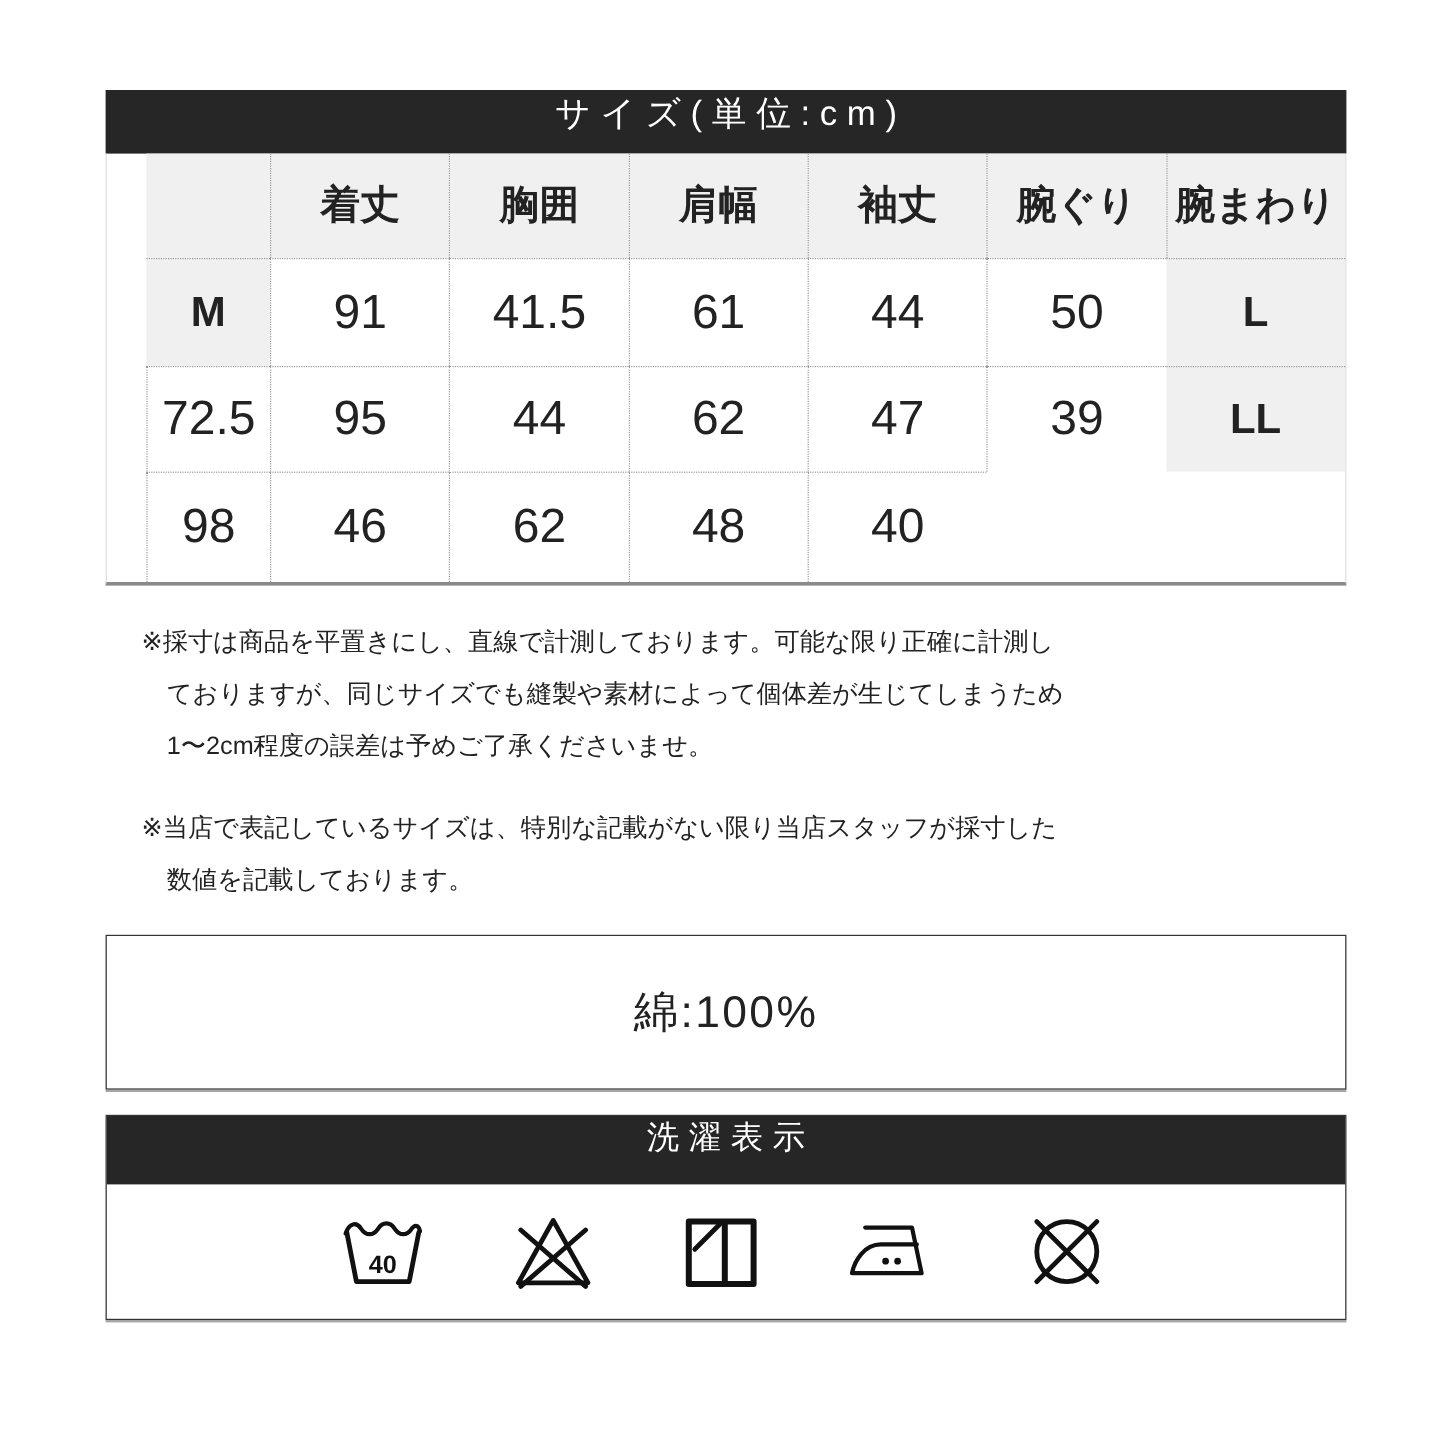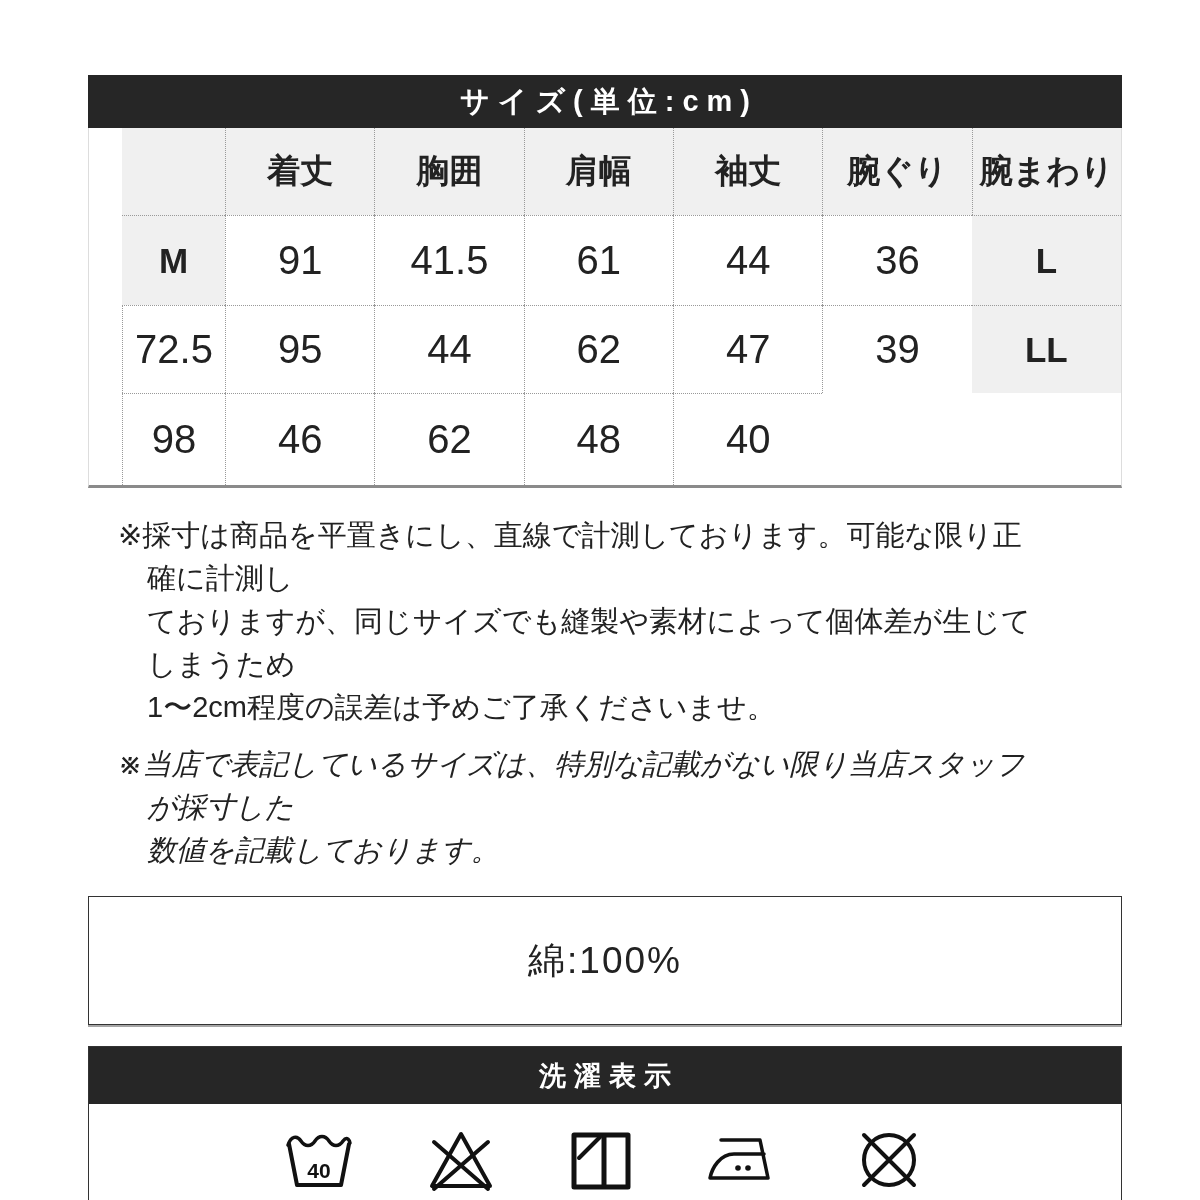--- a/index.html
+++ b/index.html
@@ -12,23 +12,23 @@
   }
   .content {
     width: 1034px;
     margin-left: 88px;
     padding-top: 75px;
   }
   
   .bar {
     background: #262626;
     color: #ffffff;
-    font-weight: bold;
+    font-weight: normal;
     display: flex;
-    align-items: center;
+    align-items: flex-start;
     justify-content: center;
     letter-spacing: 8px;
     text-indent: 8px;
   }
   .size-bar { height: 53px; font-size: 29px; }
   .box-bar  { height: 57px; font-size: 27px; }
   
   .size-table {
     display: grid;
     grid-template-columns: 103px repeat(6, 1fr);
@@ -47,28 +47,28 @@
     background: #ffffff;
     font-size: 40px;
   }
   .cell.first-col { border-left: none; background: #f0f0f0; }
   .cell.header-row { border-top: none; background: #f0f0f0; }
   .cell.col-head { font-weight: bold; font-size: 33px; }
   .cell.row-label { font-weight: bold; font-size: 35px; }
   
   .notes { padding-left: 30px; padding-top: 26px; width: 960px; }
   .note {
-    font-size: 29px;
+    font-size: 21px;
     line-height: 43px;
     white-space: pre-wrap;
     padding-left: 1em;
     text-indent: -1em;
     color: #222222;
   }
-  .note + .note { margin-top: 14px; font-style: italic; }
+  .note + .note { margin-top: 26px; }
   
   .boxed {
     border: 1px solid #333333;
     box-shadow: 0 2px 0 rgba(0,0,0,0.35);
     background: #ffffff;
   }
   .material-box { margin-top: 24px; }
   .care-box { margin-top: 21px; }
   .box-body {
     display: flex;
@@ -109,21 +109,21 @@
       <div class="cell header-row col-head">肩幅</div>
       <div class="cell header-row col-head">袖丈</div>
       <div class="cell header-row col-head">腕ぐり</div>
       <div class="cell header-row col-head">腕まわり</div>
 
       <div class="cell first-col row-label">M</div>
       <div class="cell">91</div>
       <div class="cell">41.5</div>
       <div class="cell">61</div>
       <div class="cell">44</div>
-      <div class="cell">36</div>
+      <div class="cell">50</div>
 
       <div class="cell first-col row-label">L</div>
       <div class="cell">72.5</div>
       <div class="cell">95</div>
       <div class="cell">44</div>
       <div class="cell">62</div>
       <div class="cell">47</div>
       <div class="cell">39</div>
 
       <div class="cell first-col row-label">LL</div>

